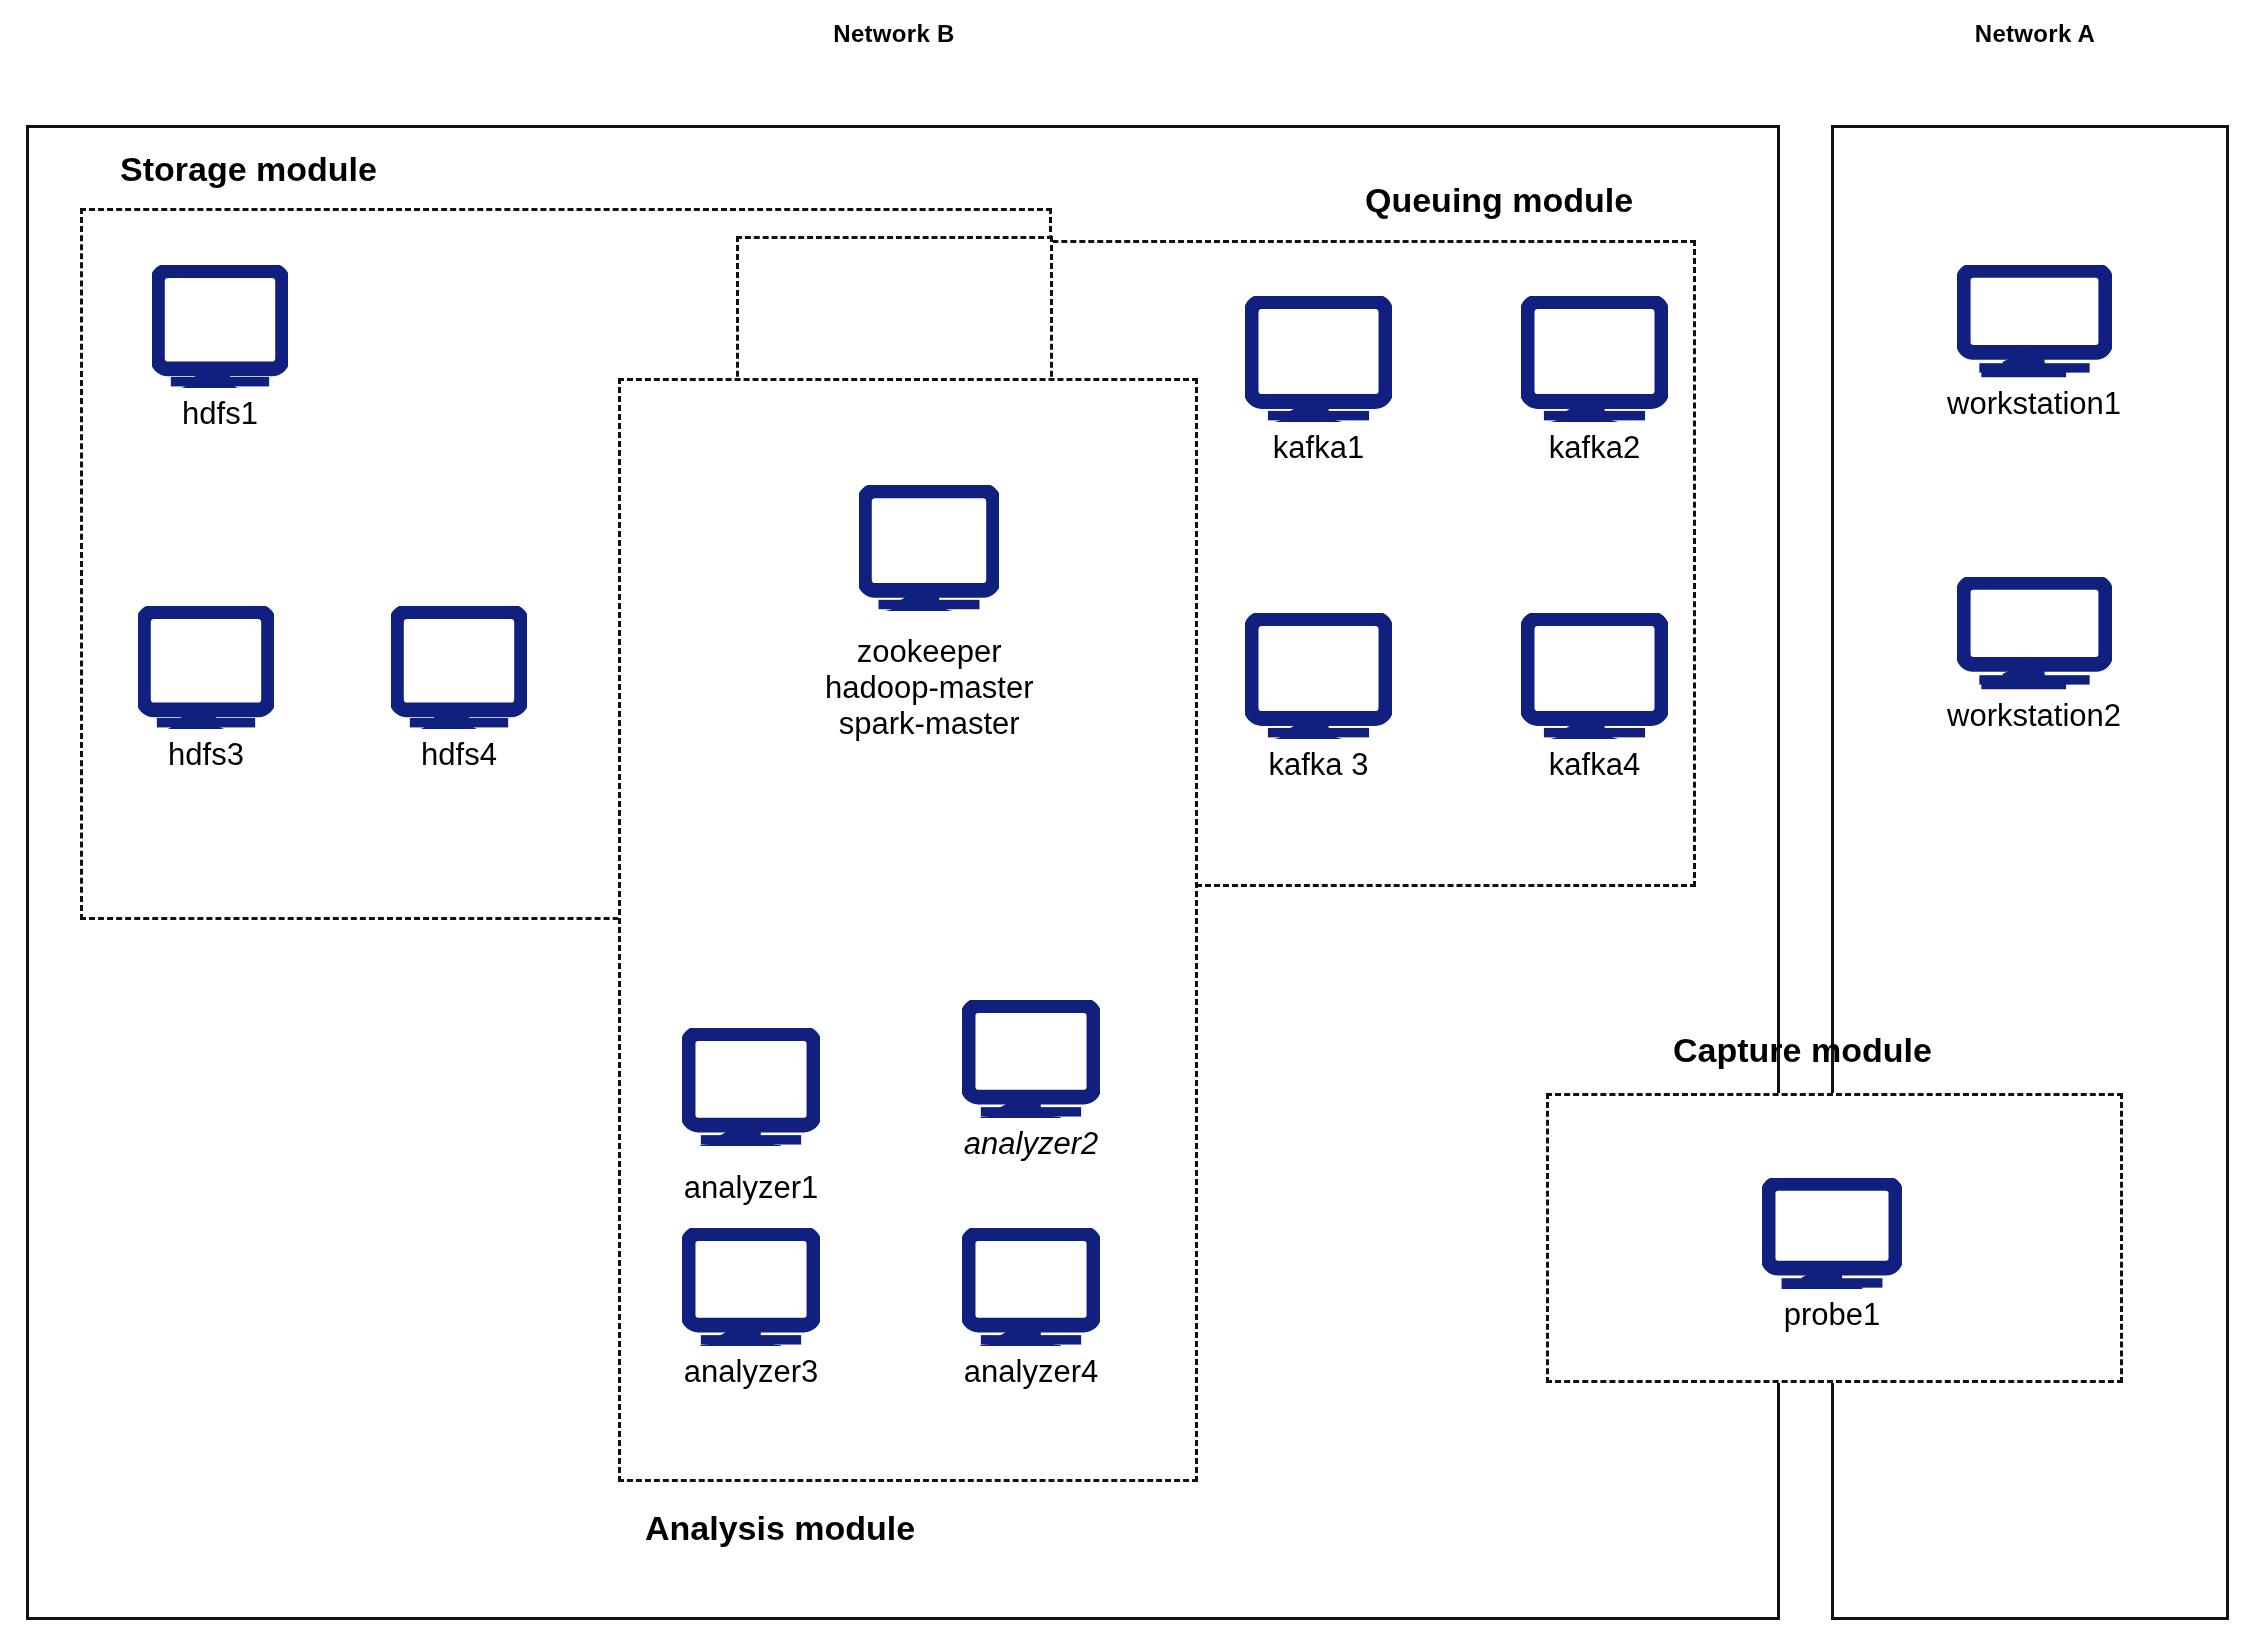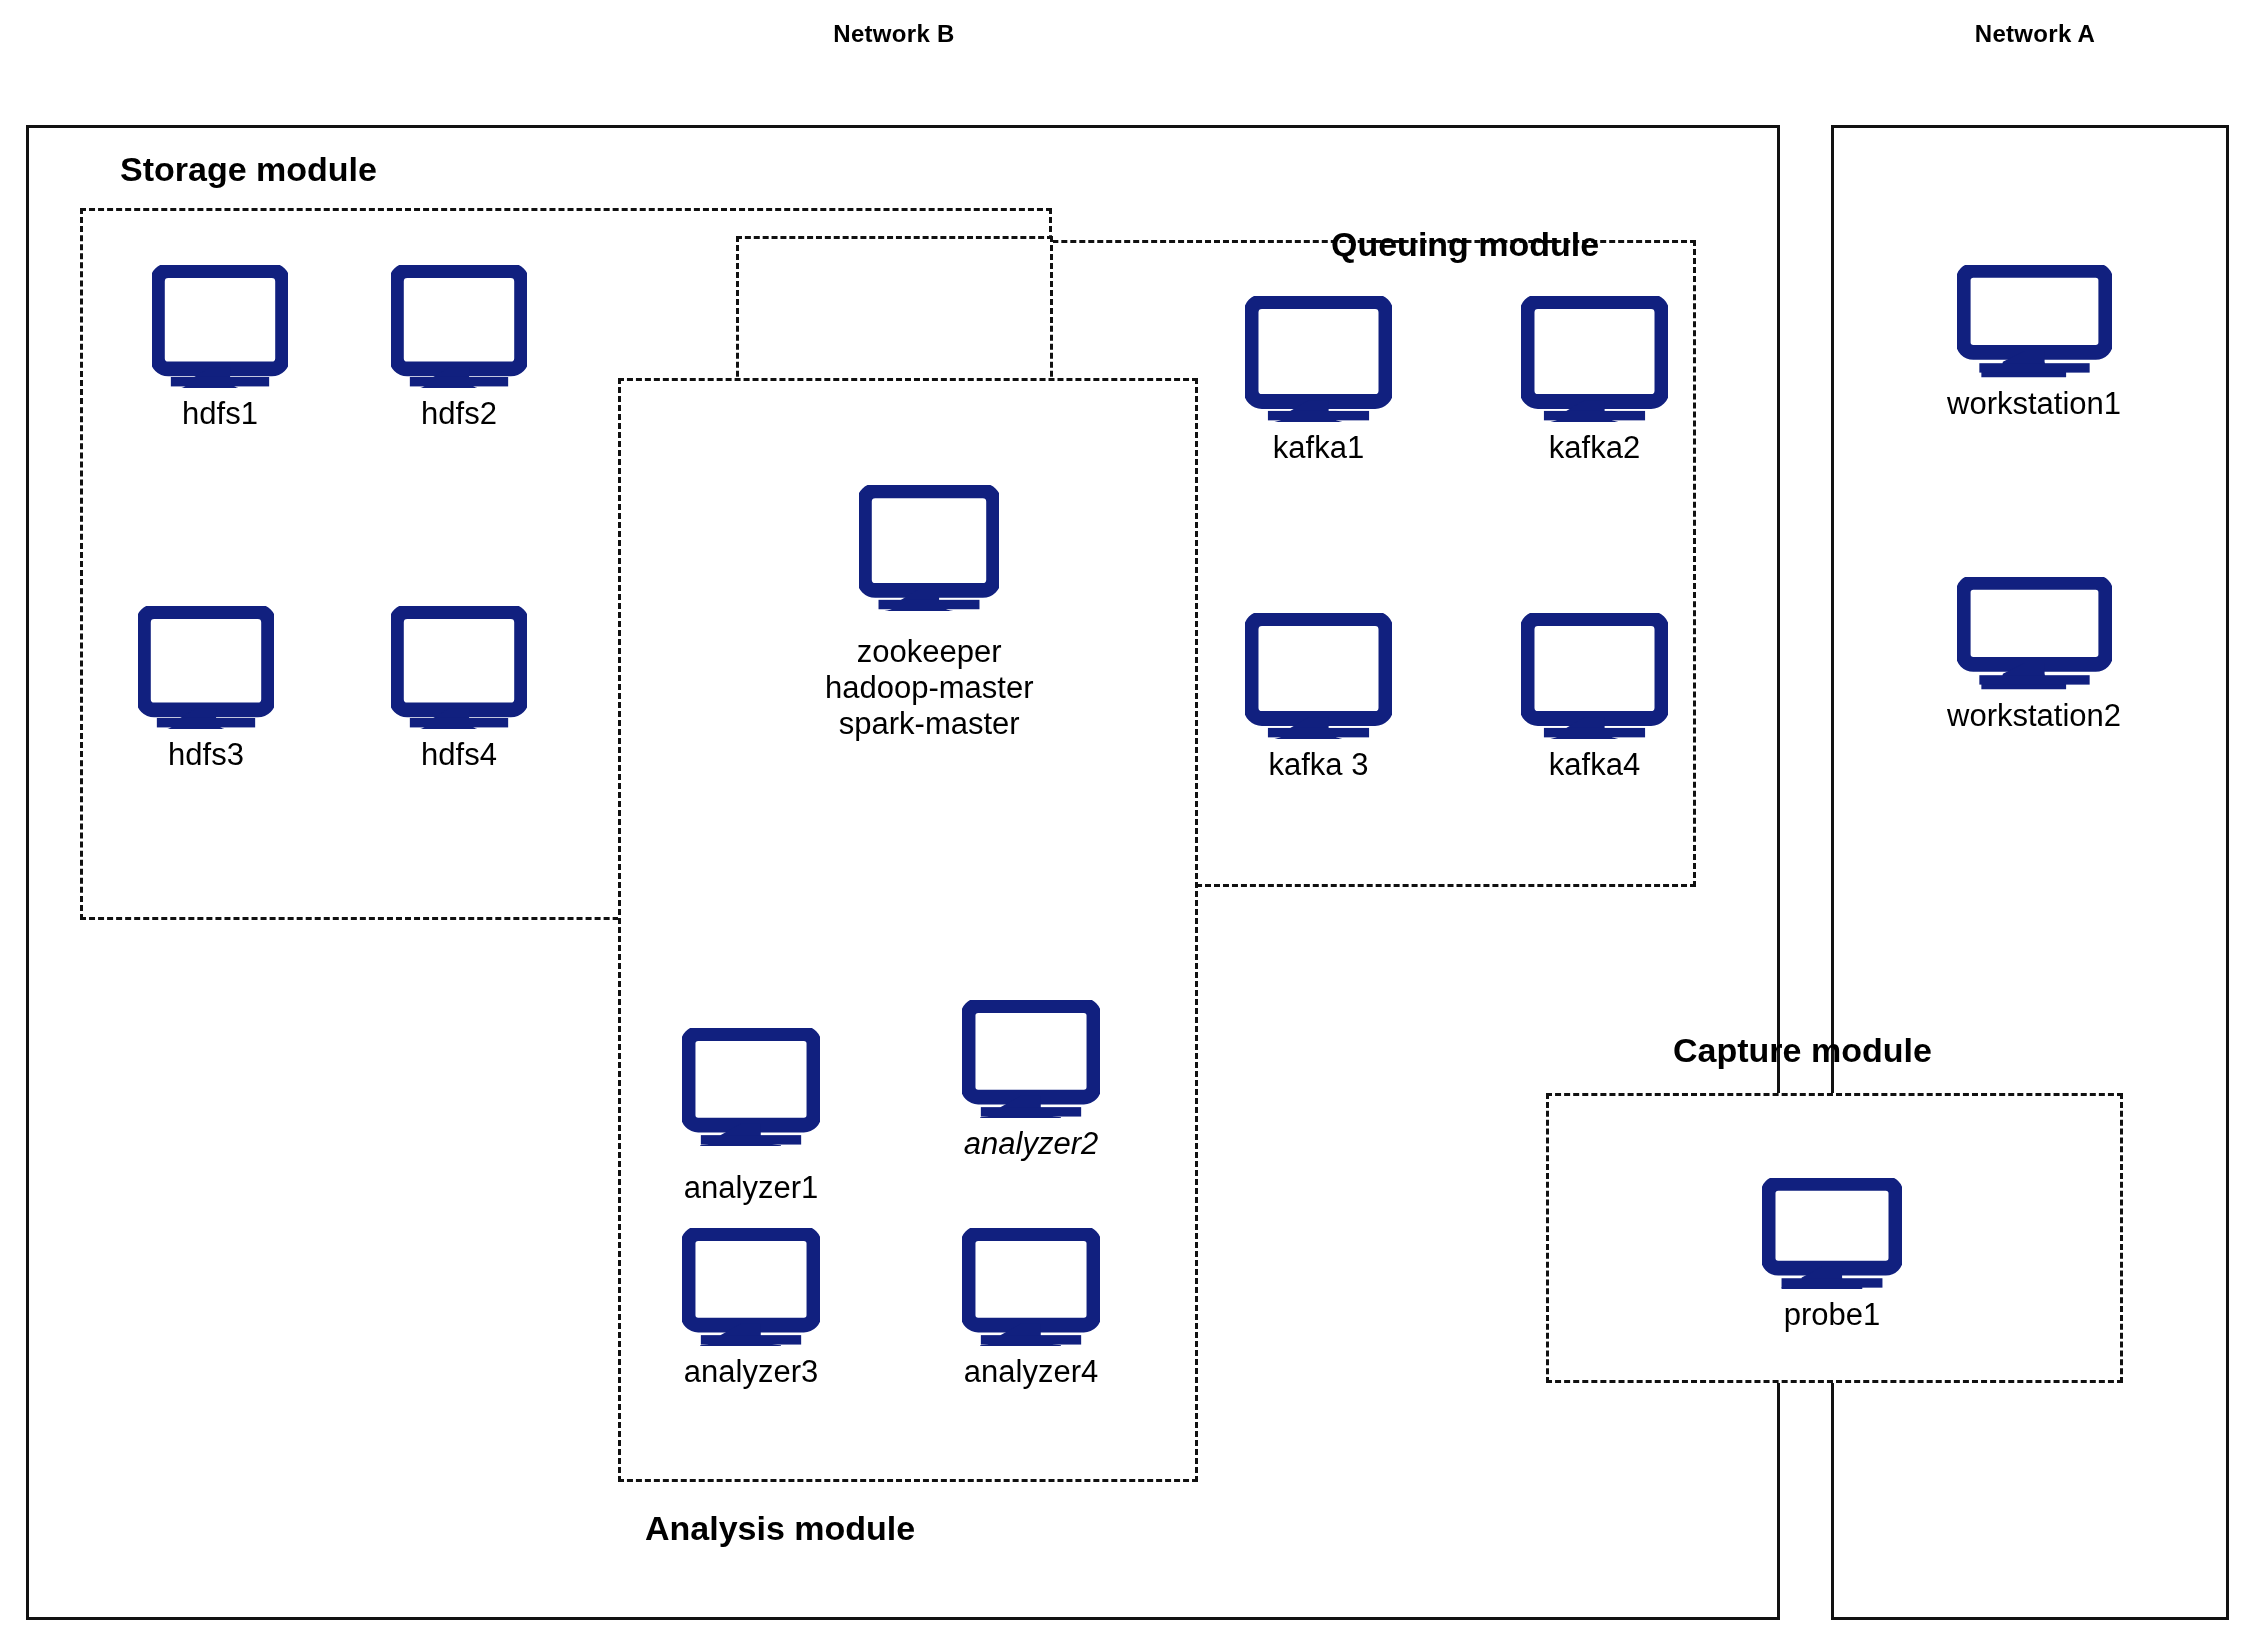--- a/index.html
+++ b/index.html
@@ -97,45 +97,37 @@
   <div class="mod-box" style="left:80px; top:208px; width:972px; height:712px;"></div>
 
   <div class="mod-box" style="left:738px; top:240px; width:958px; height:647px;"></div>
 
   <div class="mod-box opaque" style="left:736px; top:236px; width:317px; height:653px;"></div>
 
   <div class="mod-box opaque" style="left:618px; top:378px; width:580px; height:1104px;"></div>
 
   <div class="mod-label" style="left:120px; top:150px;">Storage module</div>
 
-  <div class="mod-label" style="left:1331px; top:181px;margin-top:44px;">Queuing module</div>
+  <div class="mod-label" style="left:1365px; top:181px;">Queuing module</div>
 
   <div class="mod-label" style="left:645px; top:1509px;">Analysis module</div>
 
   <div class="mod-box opaque" style="left:1546px; top:1093px; width:577px; height:290px;"></div>
 
   <div class="mod-label" style="left:1673px; top:1031px;">Capture module</div>
 
   <div class="node" style="left:152px; top:265px;">
     <svg class="mon" width="136" height="123" viewBox="0 0 202 182" aria-hidden="true">
       <rect x="8" y="8" width="186" height="146" rx="16" ry="16" fill="none" stroke="#11207F" stroke-width="22"></rect>
       <path d="M86 152 h30 v18 c0 10 14 14 30 16 v10 h-120 v-10 c16 -2 30 -6 30 -16 z" fill="#11207F"></path>
       <rect x="28" y="166" width="146" height="14" fill="#11207F"></rect>
     </svg>
     <div class="caption">hdfs1</div>
   </div>
 
-  <div class="node" style="left:391px; top:265px;">
-    <svg class="mon" width="136" height="123" viewBox="0 0 202 182" aria-hidden="true">
-      <rect x="8" y="8" width="186" height="146" rx="16" ry="16" fill="none" stroke="#11207F" stroke-width="22"></rect>
-      <path d="M86 152 h30 v18 c0 10 14 14 30 16 v10 h-120 v-10 c16 -2 30 -6 30 -16 z" fill="#11207F"></path>
-      <rect x="28" y="166" width="146" height="14" fill="#11207F"></rect>
-    </svg>
-    <div class="caption">hdfs2</div>
-  </div>
 
   <div class="node" style="left:138px; top:606px;">
     <svg class="mon" width="136" height="123" viewBox="0 0 202 182" aria-hidden="true">
       <rect x="8" y="8" width="186" height="146" rx="16" ry="16" fill="none" stroke="#11207F" stroke-width="22"></rect>
       <path d="M86 152 h30 v18 c0 10 14 14 30 16 v10 h-120 v-10 c16 -2 30 -6 30 -16 z" fill="#11207F"></path>
       <rect x="28" y="166" width="146" height="14" fill="#11207F"></rect>
     </svg>
     <div class="caption">hdfs3</div>
   </div>
 

